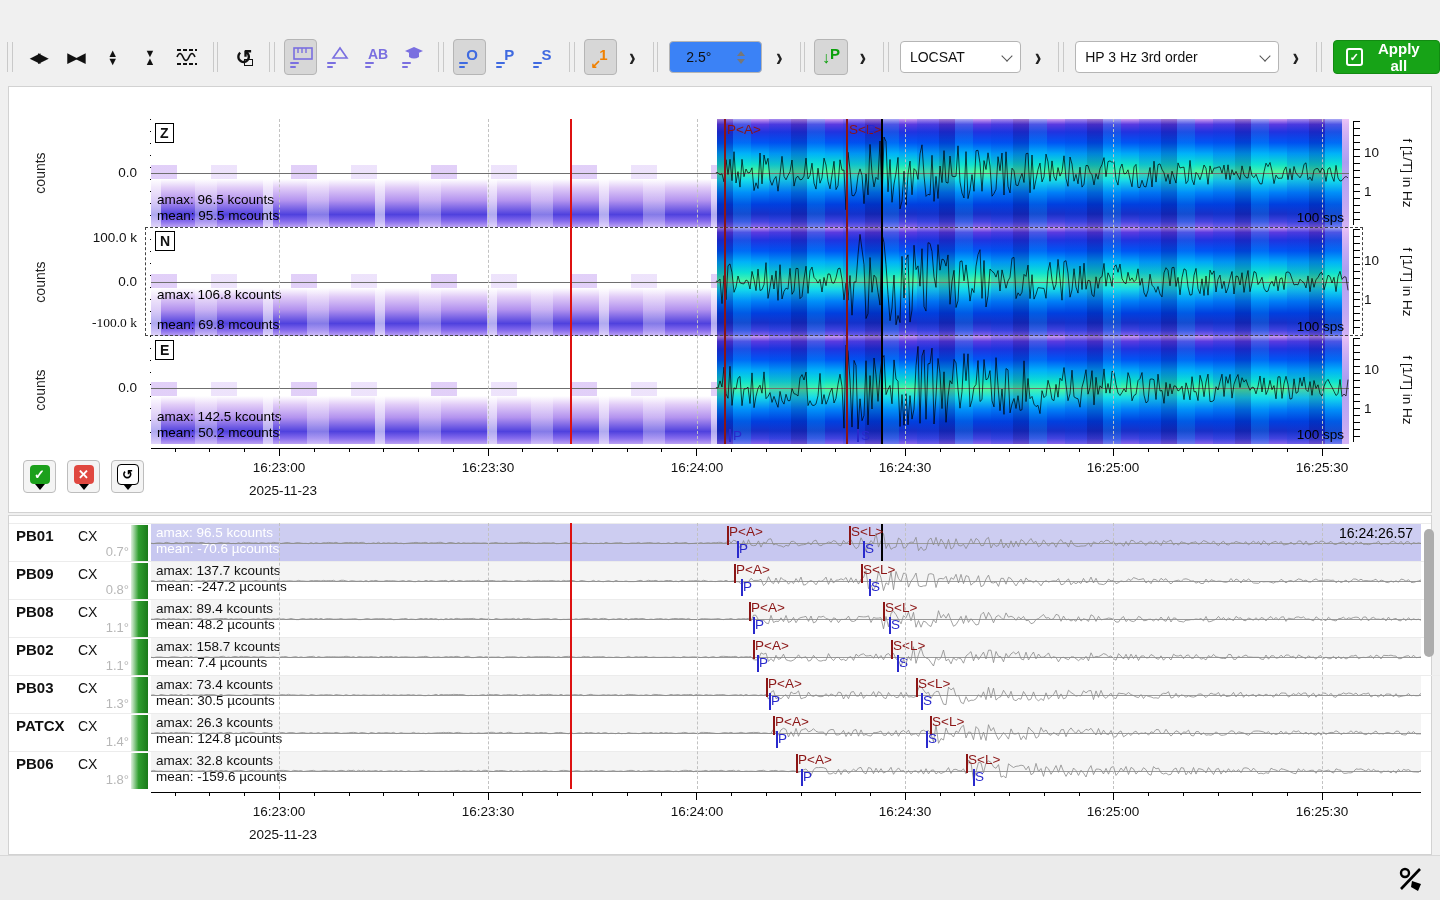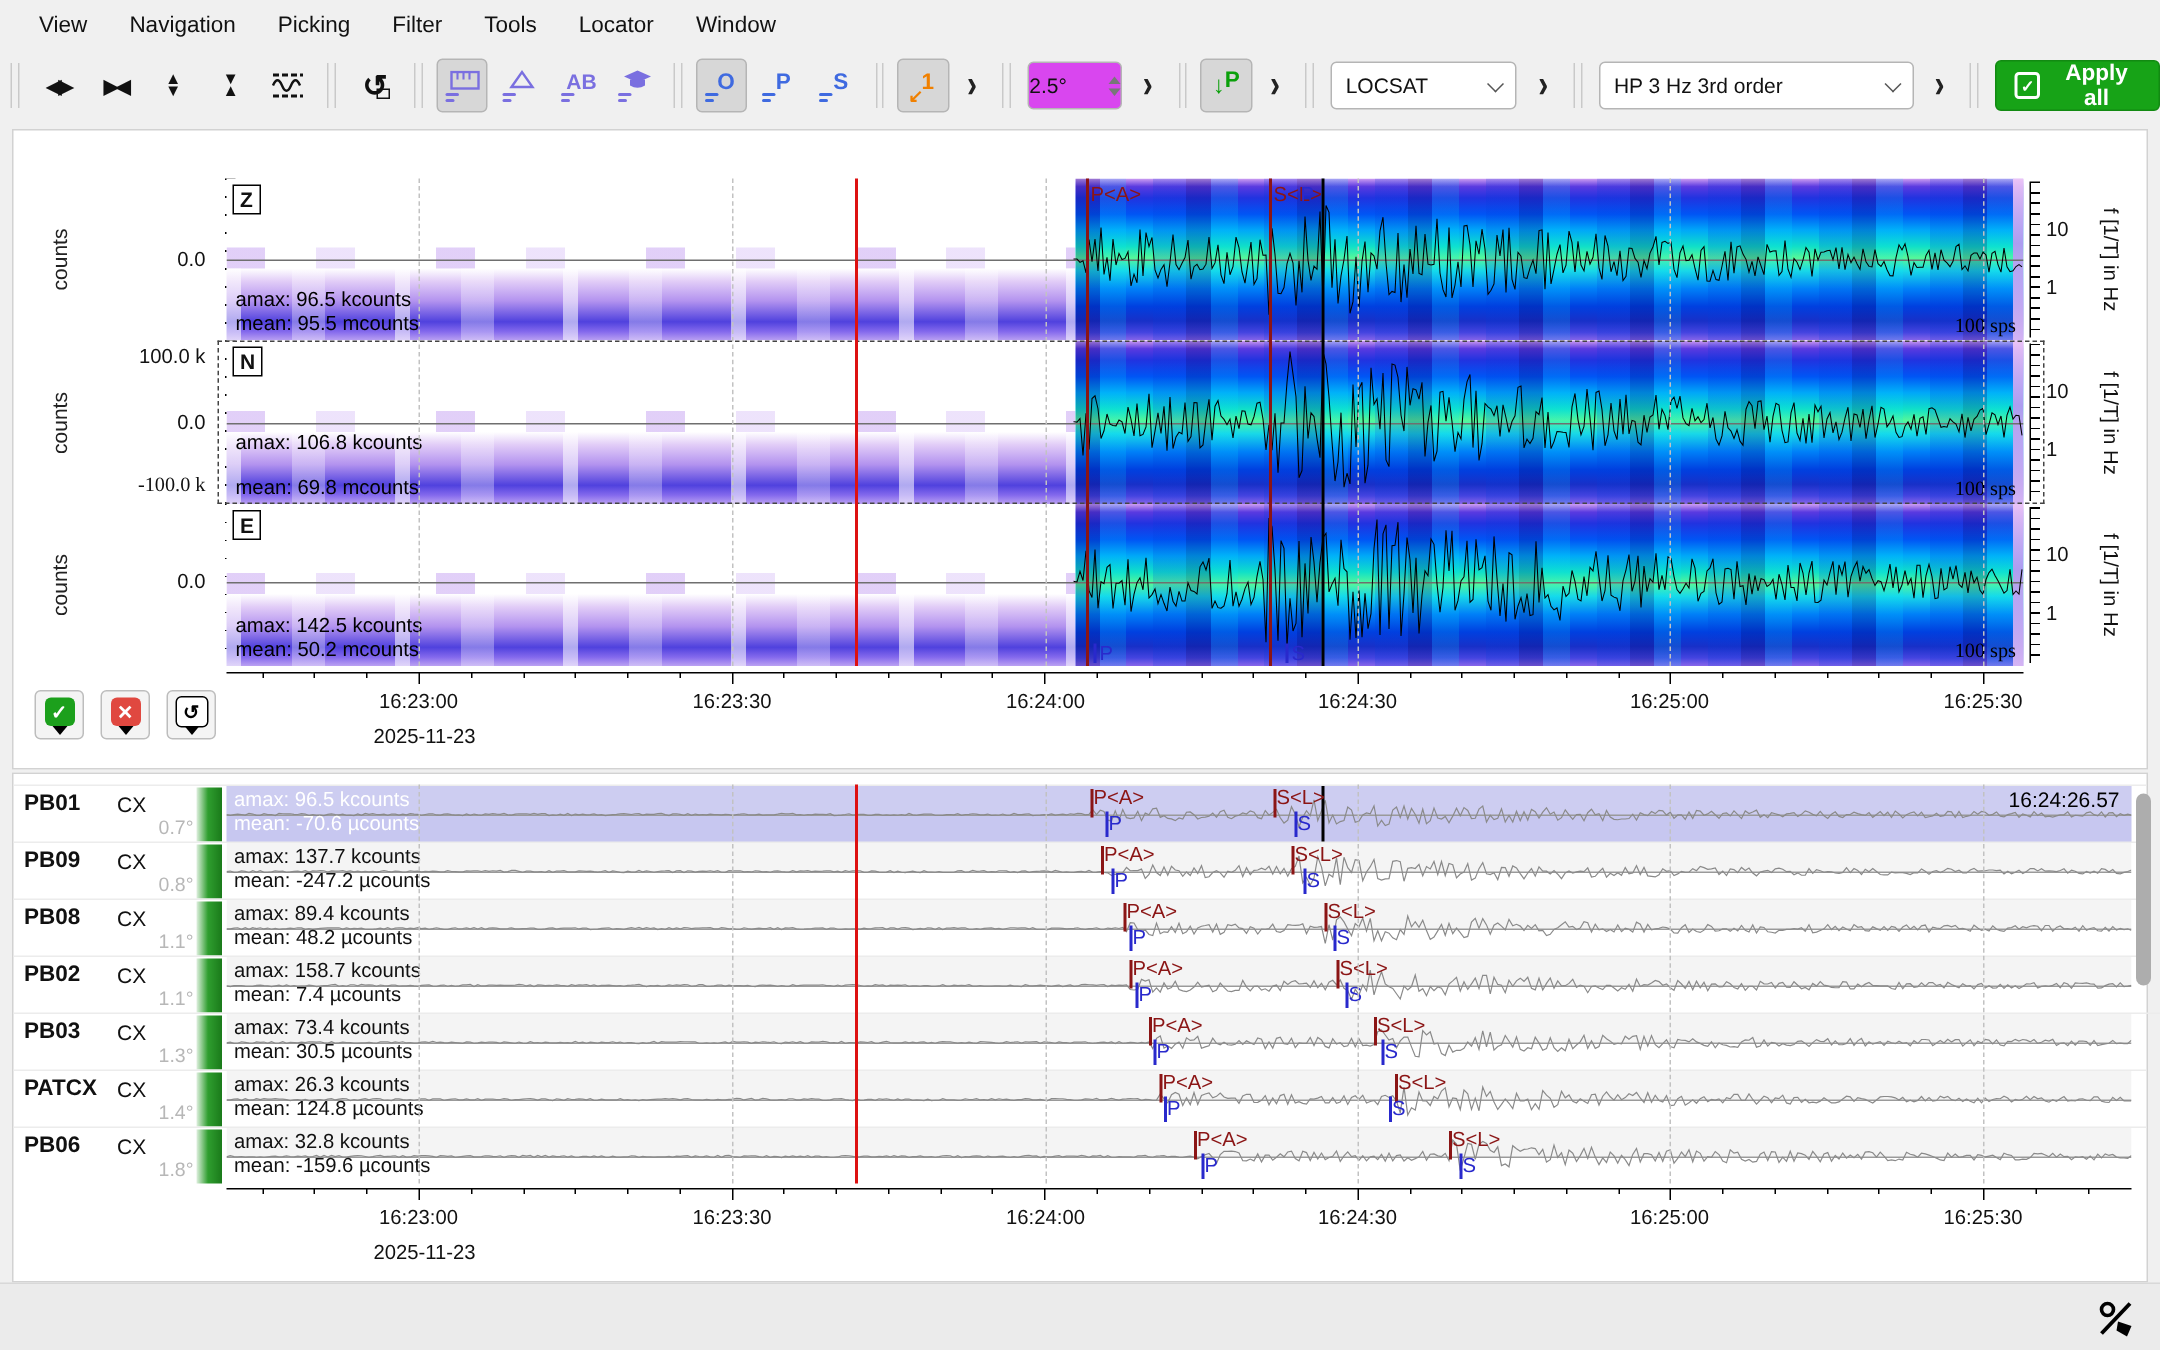--- a/index.html
+++ b/index.html
@@ -14,21 +14,21 @@
   .tb-btn.pressed{background:#d7d7d7;border-color:#b5b5b5;}
   .blk{color:#111;font-size:13px;font-weight:bold;letter-spacing:-2px;}
   .stackv{display:flex;flex-direction:column;line-height:8px;font-size:11px;color:#111;font-weight:bold;}
   .purple{color:#7a6fe0;}
   .blue{color:#3f6ae0;}
   .marks{position:absolute;left:5px;bottom:6px;display:flex;flex-direction:column;gap:2px;}
   .marks i{display:block;height:2px;background:currentColor;border-radius:1px;}
   .m1{width:9px;}.m2{width:6px;}
   .lglyph{font-weight:bold;font-size:15px;position:relative;top:-3px;left:3px;}
   .chev{font-size:20px;font-weight:bold;color:#222;margin:0 10px;transform:scaleY(1.3);}
-  .spin{width:64px;height:30px;border:1px solid #b5b5b5;border-radius:4px;background:#d946ef;display:flex;align-items:center;justify-content:space-between;padding:0 0;font-size:14px;margin:0 4px;}
+  .spin{width:64px;height:30px;border:1px solid #b5b5b5;border-radius:4px;background:#3b82f6;display:flex;align-items:center;justify-content:space-between;padding:0 16px;font-size:14px;margin:0 4px;}
   .spin-arrows{display:flex;flex-direction:column;gap:3px;}
   .tri-up{width:0;height:0;border-left:4px solid transparent;border-right:4px solid transparent;border-bottom:5px solid #777;}
   .tri-dn{width:0;height:0;border-left:4px solid transparent;border-right:4px solid transparent;border-top:5px solid #777;}
   .combo{height:30px;border:1px solid #b5b5b5;border-radius:4px;background:#fff;display:flex;align-items:center;justify-content:space-between;padding:0 9px;font-size:14px;margin:0 4px;}
   .caret{width:7px;height:7px;border-right:1.6px solid #555;border-bottom:1.6px solid #555;transform:rotate(45deg);margin-left:8px;margin-top:-3px;}
   .apply-btn{height:34px;background:#17a317;border:1px solid #128a12;color:#fff;border-radius:4px;display:flex;align-items:center;gap:8px;padding:0 12px;font-size:15px;font-weight:bold;margin-left:4px;}
   .cbx{width:14px;height:14px;border:2px solid #fff;border-radius:3px;display:flex;align-items:center;justify-content:center;font-size:11px;}
   
   .top-frame{position:absolute;top:86px;left:8px;width:1424px;height:427px;background:#fff;border:1px solid #d2d2d2;box-sizing:border-box;}
   .bottom-frame{position:absolute;top:515px;left:8px;width:1424px;height:340px;background:#fff;border:1px solid #d2d2d2;box-sizing:border-box;}
@@ -49,21 +49,21 @@
   .spec-left .wisp{position:absolute;left:0;right:0;bottom:44%;height:13%;
     background:repeating-linear-gradient(90deg,rgba(190,150,240,.45) 0 26px,rgba(255,255,255,0) 26px 60px,rgba(205,175,245,.35) 60px 86px,rgba(255,255,255,0) 86px 140px);}
   .spec-right{position:absolute;left:566px;right:0;top:0;bottom:0;
     background:
     repeating-linear-gradient(90deg,rgba(0,0,100,.22) 0 16px,rgba(0,230,255,.16) 16px 34px,rgba(255,255,255,0) 34px 52px,rgba(0,60,220,.18) 52px 74px),
     linear-gradient(180deg,#cf9ef2 0%,#5a3ae0 5%,#2133e0 12%,#0055f5 22%,#00a8f8 32%,#10e0c8 42%,#55f89a 49%,#18d8e8 57%,#0080f8 68%,#0040e0 79%,#1830c8 88%,#4444e0 95%,#8866ea 100%);}
   .edge-strip{position:absolute;right:0;top:0;bottom:0;width:7px;background:linear-gradient(180deg,#edc6f7,#b49af2 40%,#d9b8f5);opacity:.95;}
   .zero-line{position:absolute;left:0;right:0;height:1px;background:#6f6f6f;}
   .chan-box{position:absolute;left:4px;top:4px;border:1.5px solid #000;background:rgba(255,255,255,.85);font-weight:bold;font-size:14px;padding:0 4px;line-height:18px;}
   .stat-txt{position:absolute;left:6px;font-size:13.5px;color:#000;white-space:nowrap;}
-  .sps-lab{position:absolute;right:5px;bottom:2px;font-size:13.5px;color:#000;font-family:Liberation Serif, serif;}
+  .sps-lab{position:absolute;right:5px;bottom:2px;font-size:13.5px;color:#000;}
   .fspine{position:absolute;left:1344px;top:2px;bottom:2px;width:6px;border-left:1px solid #000;background:repeating-linear-gradient(180deg,#000 0 1px,transparent 1px 7px);}
   .ftick{position:absolute;left:1355px;font-size:13.5px;color:#111;}
   .fname{position:absolute;left:1398px;top:50%;transform:translate(-50%,-50%) rotate(90deg);transform-origin:center;font-size:13.5px;white-space:nowrap;color:#111;}
   .sel-dash{position:absolute;left:136px;width:1218px;top:0;bottom:0;border:1px dashed #444;box-sizing:border-box;pointer-events:none;}
   .vline{position:absolute;top:0;bottom:0;width:1px;}
   .grid{background:none;border-left:1px dashed #c2c2c2;}
   .origin{background:#dd1111;width:1.5px;}
   .pickline{background:#8b1515;width:1.6px;}
   .cursorline{background:#000;width:1.5px;}
   .picklab{position:absolute;font-size:13.5px;color:#8b1515;white-space:nowrap;}
@@ -95,29 +95,20 @@
   .bp-line{position:absolute;width:1.6px;}
   .scroll-thumb{position:absolute;left:1415px;top:13px;width:10px;height:128px;background:#adadad;border-radius:5px;}
   .grip{position:absolute;right:16px;top:10px;}
   svg{display:block;}
 </style>
 </head>
 <body>
 
 <div class="app">
 
-  <div class="menubar" id="menubar">
-      <span class="menu-item">View</span>
-      <span class="menu-item">Navigation</span>
-      <span class="menu-item">Picking</span>
-      <span class="menu-item">Filter</span>
-      <span class="menu-item">Tools</span>
-      <span class="menu-item">Locator</span>
-      <span class="menu-item">Window</span>
-    </div>
 
   <div class="toolbar">
     <span class="tb-handle"></span>
     <span class="tb-btn">
         <span class="blk">◀▶</span>
       </span>
     <span class="tb-btn">
         <span class="blk">▶◀</span>
       </span>
     <span class="tb-btn">

